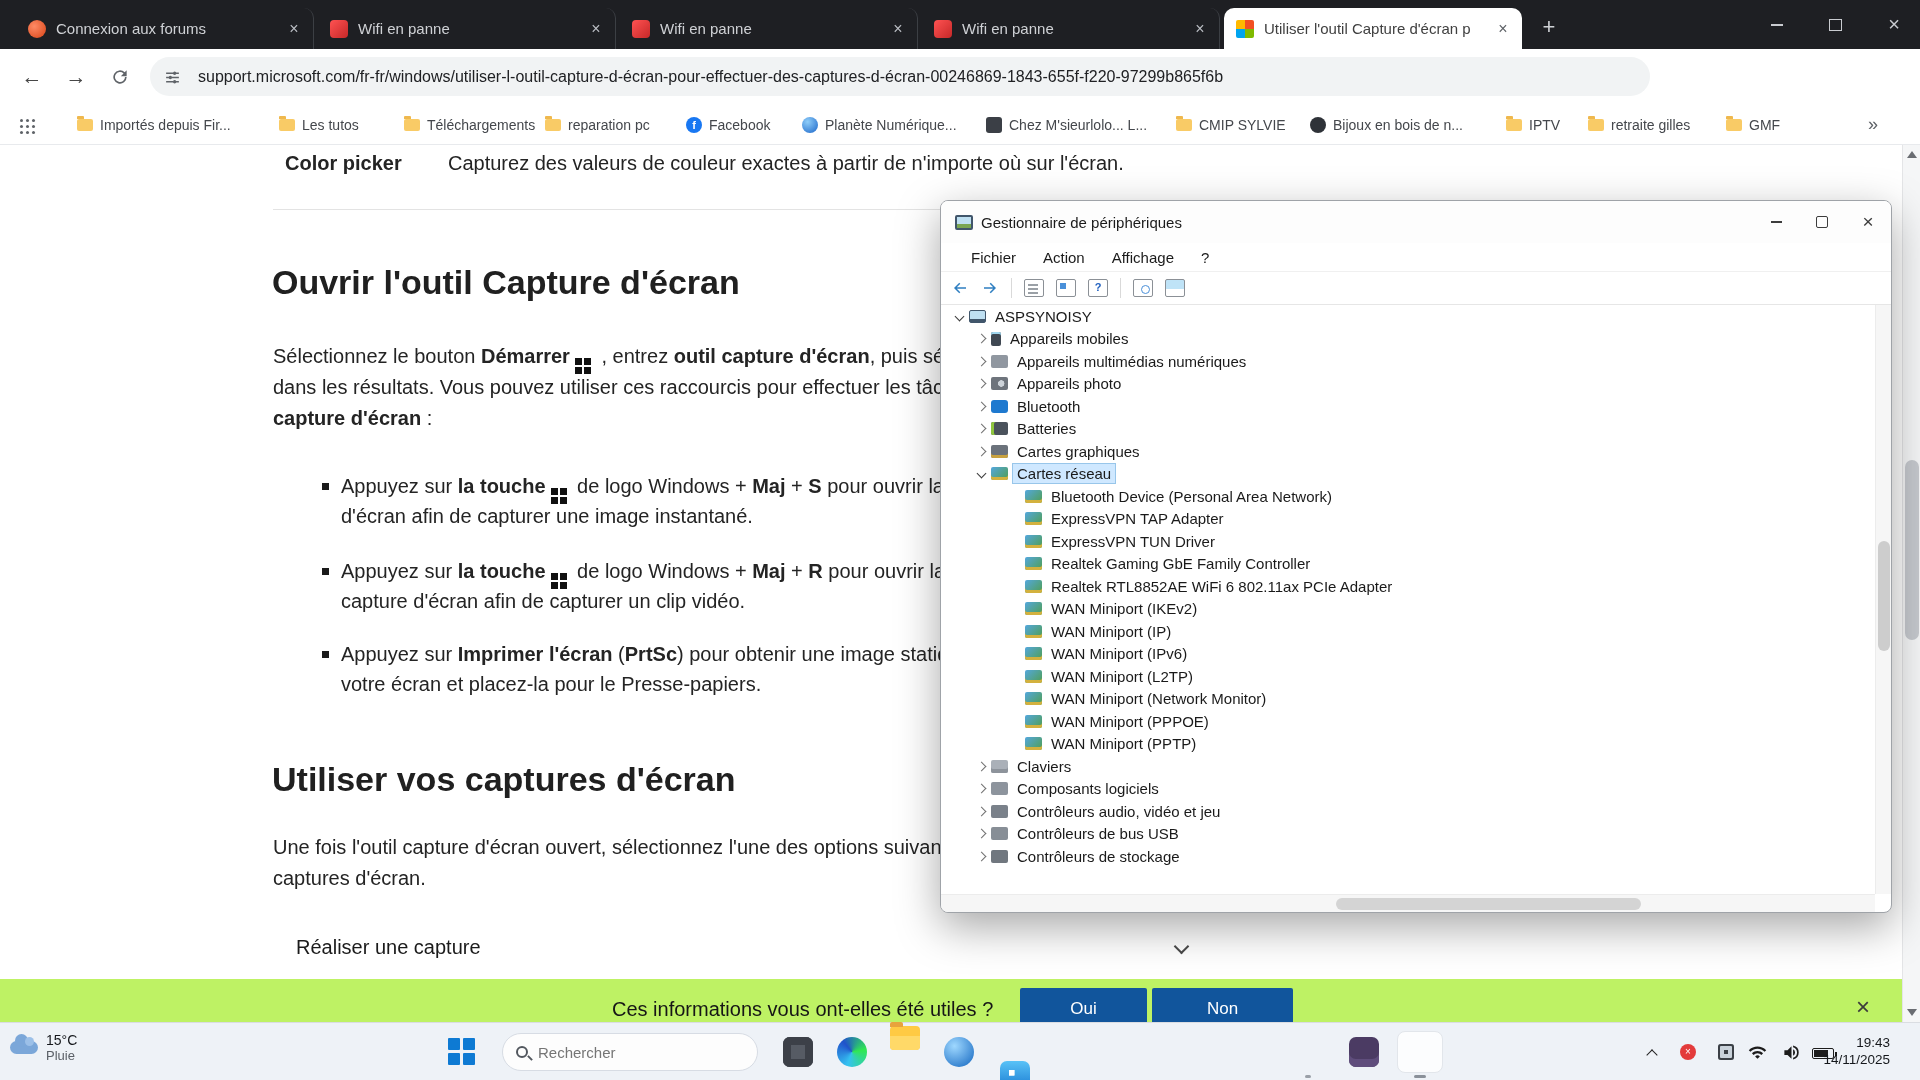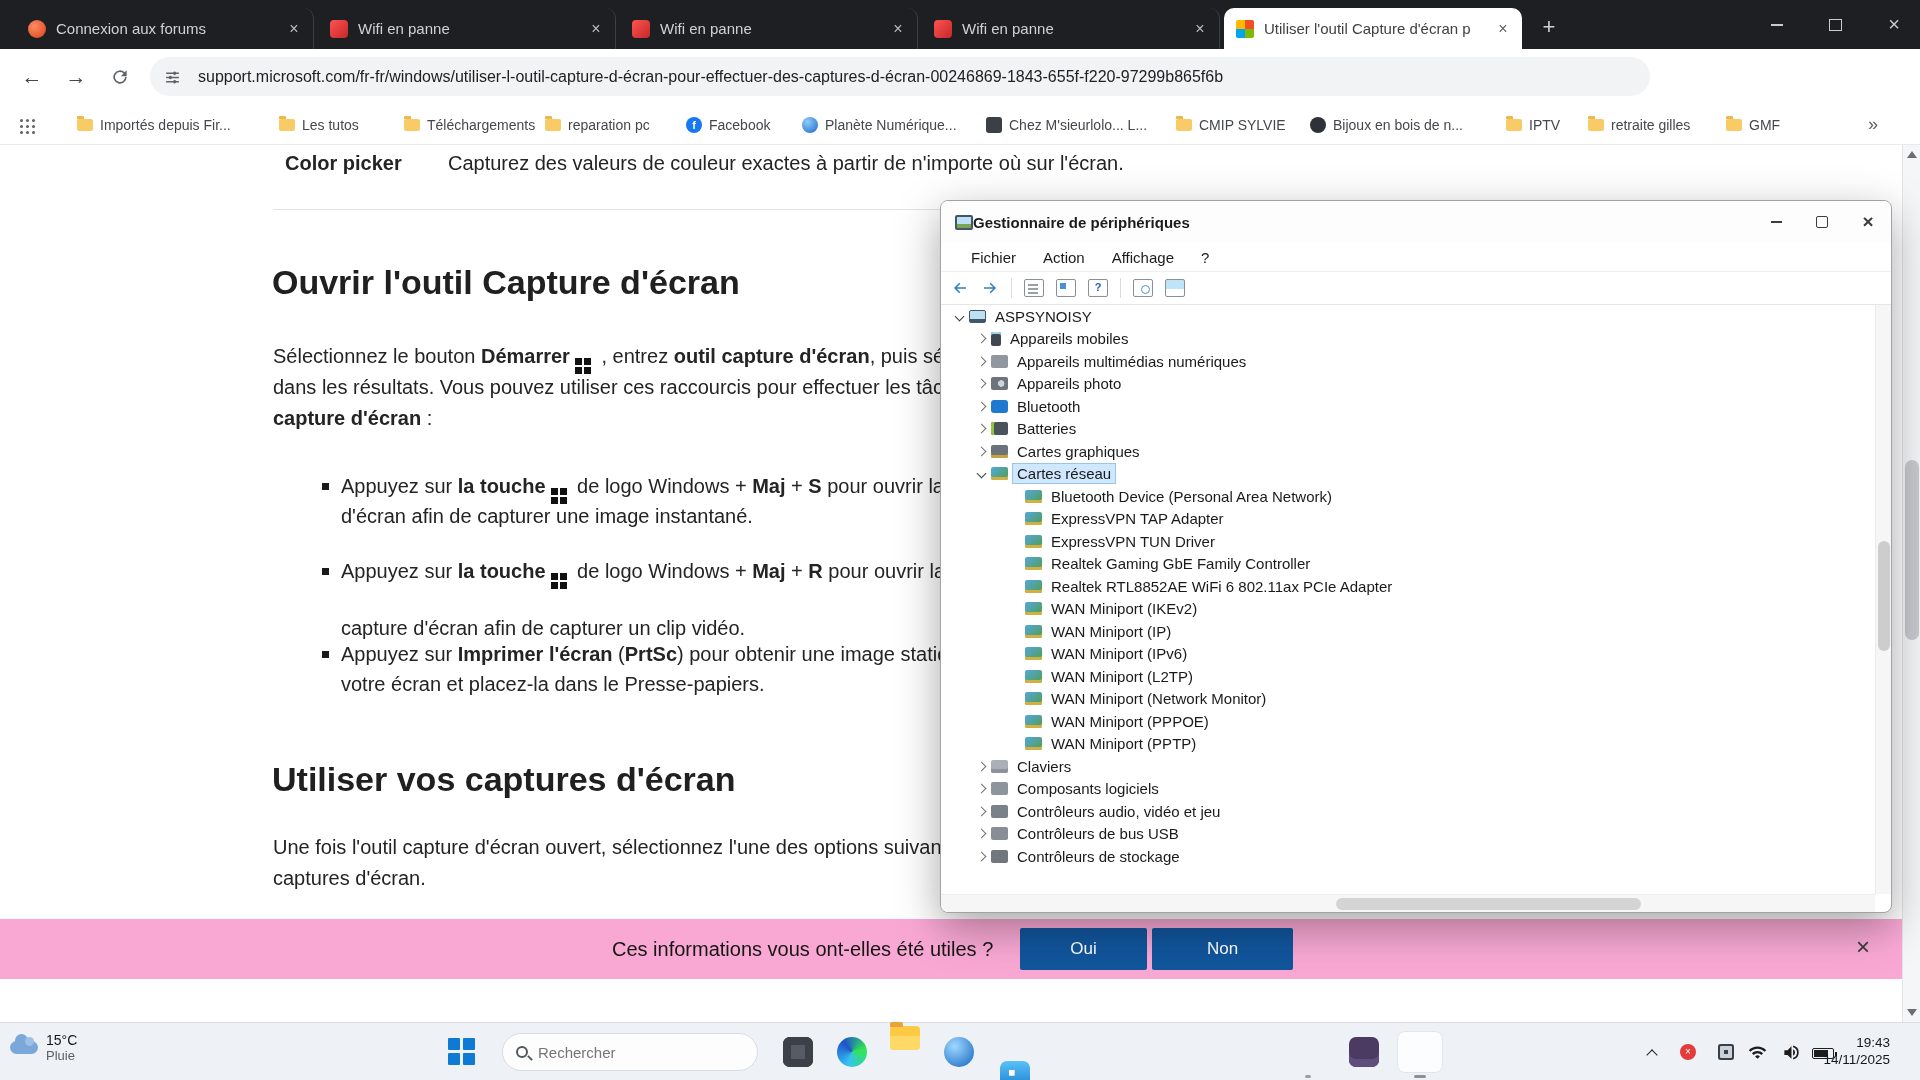--- a/index.html
+++ b/index.html
@@ -70,35 +70,35 @@
   .pline b { font-weight:bold; }
   .bullet { position:absolute; left:322px; width:7px; height:7px; background:#1a1a1a; }
   .bline { position:absolute; left:341px; font-size:20px; color:#242424; white-space:nowrap; }
   .winlogo { display:inline-grid; grid-template-columns:7px 7px; grid-template-rows:7px 7px; gap:2px; vertical-align:-2px; margin:0 5px; }
   .winlogo i { background:#111; }
   .accordion { position:absolute; left:296px; top:791px; font-size:20px; color:#1b1b1b; }
   .acc-chev { position:absolute; left:1176px; top:796px; width:14px; height:14px; }
   .acc-chev::before { content:""; display:block; width:9px; height:9px; border-right:2px solid #4a4a4a; border-bottom:2px solid #4a4a4a; transform:rotate(45deg); }
 
   
-  .fbar { position:absolute; left:0; top:774px; width:1902px; height:60px; background:#f9a8d4; z-index:3; }
+  .fbar { position:absolute; left:0; top:834px; width:1902px; height:60px; background:#bef264; z-index:3; }
   .fq { position:absolute; left:612px; top:0; height:60px; line-height:60px; font-size:20px; color:#161616; }
   .fbtn { position:absolute; top:9px; height:42px; background:#11559c; color:#fff; font-size:17px; border:none; border-radius:2px; text-align:center; line-height:42px; }
   .fclose { position:absolute; left:1856px; top:14px; font-size:24px; color:#3c3c3c; }
 
   
   .pscroll { position:absolute; right:0; top:0; width:18px; height:877px; background:#f5f6f7; border-left:1px solid #e4e5e7; z-index:2; }
   .pthumb { position:absolute; left:2px; top:315px; width:14px; height:180px; background:#c6c9ce; border-radius:7px; }
   .sarrow { position:absolute; left:4px; width:0; height:0; border-left:5px solid transparent; border-right:5px solid transparent; }
   .sarrow.up { top:6px; border-bottom:7px solid #6a6d72; }
   .sarrow.down { bottom:6px; border-top:7px solid #6a6d72; }
 
   
   .dm { position:absolute; left:940px; top:200px; width:952px; height:713px; background:#fff; border:1px solid #9fa3a8; border-radius:8px; box-shadow:0 14px 44px rgba(0,0,0,.35); z-index:5; overflow:hidden; }
-  .dm-title { position:absolute; left:0; top:0; right:0; height:42px; display:flex; align-items:center; padding-left:14px; gap:0; font-size:15px; color:#1b1b1b; background:#fdfdfd;font-weight:bold; }
+  .dm-title { position:absolute; left:0; top:0; right:0; height:42px; display:flex; align-items:center; padding-left:14px; gap:8px; font-size:15px; color:#1b1b1b; background:#fdfdfd; }
   .dm-appicon { width:18px; height:15px; border:2px solid #41566b; border-radius:2px; background:linear-gradient(#bfe0f2 0 7px,#7aa653 7px); flex:none; }
   .dm-btns { position:absolute; right:0; top:0; height:42px; display:flex; }
   .dmbtn { width:46px; height:42px; display:flex; align-items:center; justify-content:center; color:#3d3d3d; }
   .dm-min::before { content:""; width:11px; height:1.6px; background:#3d3d3d; }
   .dm-max::before { content:""; width:10px; height:10px; border:1.5px solid #3d3d3d; border-radius:2px; }
   .dm-x { font-size:19px; }
   .dm-menu { position:absolute; left:0; top:42px; right:0; height:28px; display:flex; align-items:center; padding-left:30px; gap:27px; font-size:15px; color:#1b1b1b; background:#fff; }
   .dm-tools { position:absolute; left:0; top:70px; right:0; height:34px; display:flex; align-items:center; padding-left:10px; gap:12px; background:#fff; border-top:1px solid #f0f0f0; border-bottom:1px solid #e6e6e6; }
   .tsep { width:1px; height:20px; background:#d9d9d9; }
   .ti { width:20px; height:18px; border:1.5px solid #8b9096; background:#fff; border-radius:2px; position:relative; font-size:11px; color:#1f5fbf; font-weight:bold; text-align:center; line-height:15px; }
@@ -332,27 +332,27 @@
 
     <span class="bullet" style="top:423px"></span>
     <div class="bline" style="top:415px">
       <span>Appuyez sur </span><b>la touche</b><span class="winlogo">
           <i></i>
           <i></i>
           <i></i>
           <i></i>
         </span><span> de logo Windows + </span><b>Maj</b><span> + </span><b>R</b><span> pour ouvrir la</span>
     </div>
-    <div class="bline" style="top:472px">capture d'écran afin de capturer un clip vidéo.</div>
+    <div class="bline" style="top:445px">capture d'écran afin de capturer un clip vidéo.</div>
 
     <span class="bullet" style="top:506px"></span>
     <div class="bline" style="top:498px">
       <span>Appuyez sur </span><b>Imprimer l'écran</b><span> (</span><b>PrtSc</b><span>) pour obtenir une image statiq</span>
     </div>
-    <div class="bline" style="top:528px">votre écran et placez-la dans le Presse-papiers.</div>
+    <div class="bline" style="top:528px">votre écran et placez-la pour le Presse-papiers.</div>
 
     <h2 class="h2" style="top:615px">Utiliser vos captures d'écran</h2>
     <div class="pline" style="top:691px">Une fois l'outil capture d'écran ouvert, sélectionnez l'une des options suivan</div>
     <div class="pline" style="top:722px">captures d'écran.</div>
 
     <div class="accordion">Réaliser une capture</div>
     <div class="acc-chev"></div>
 
     <div class="fbar">
       <div class="fq">Ces informations vous ont-elles été utiles ?</div>

